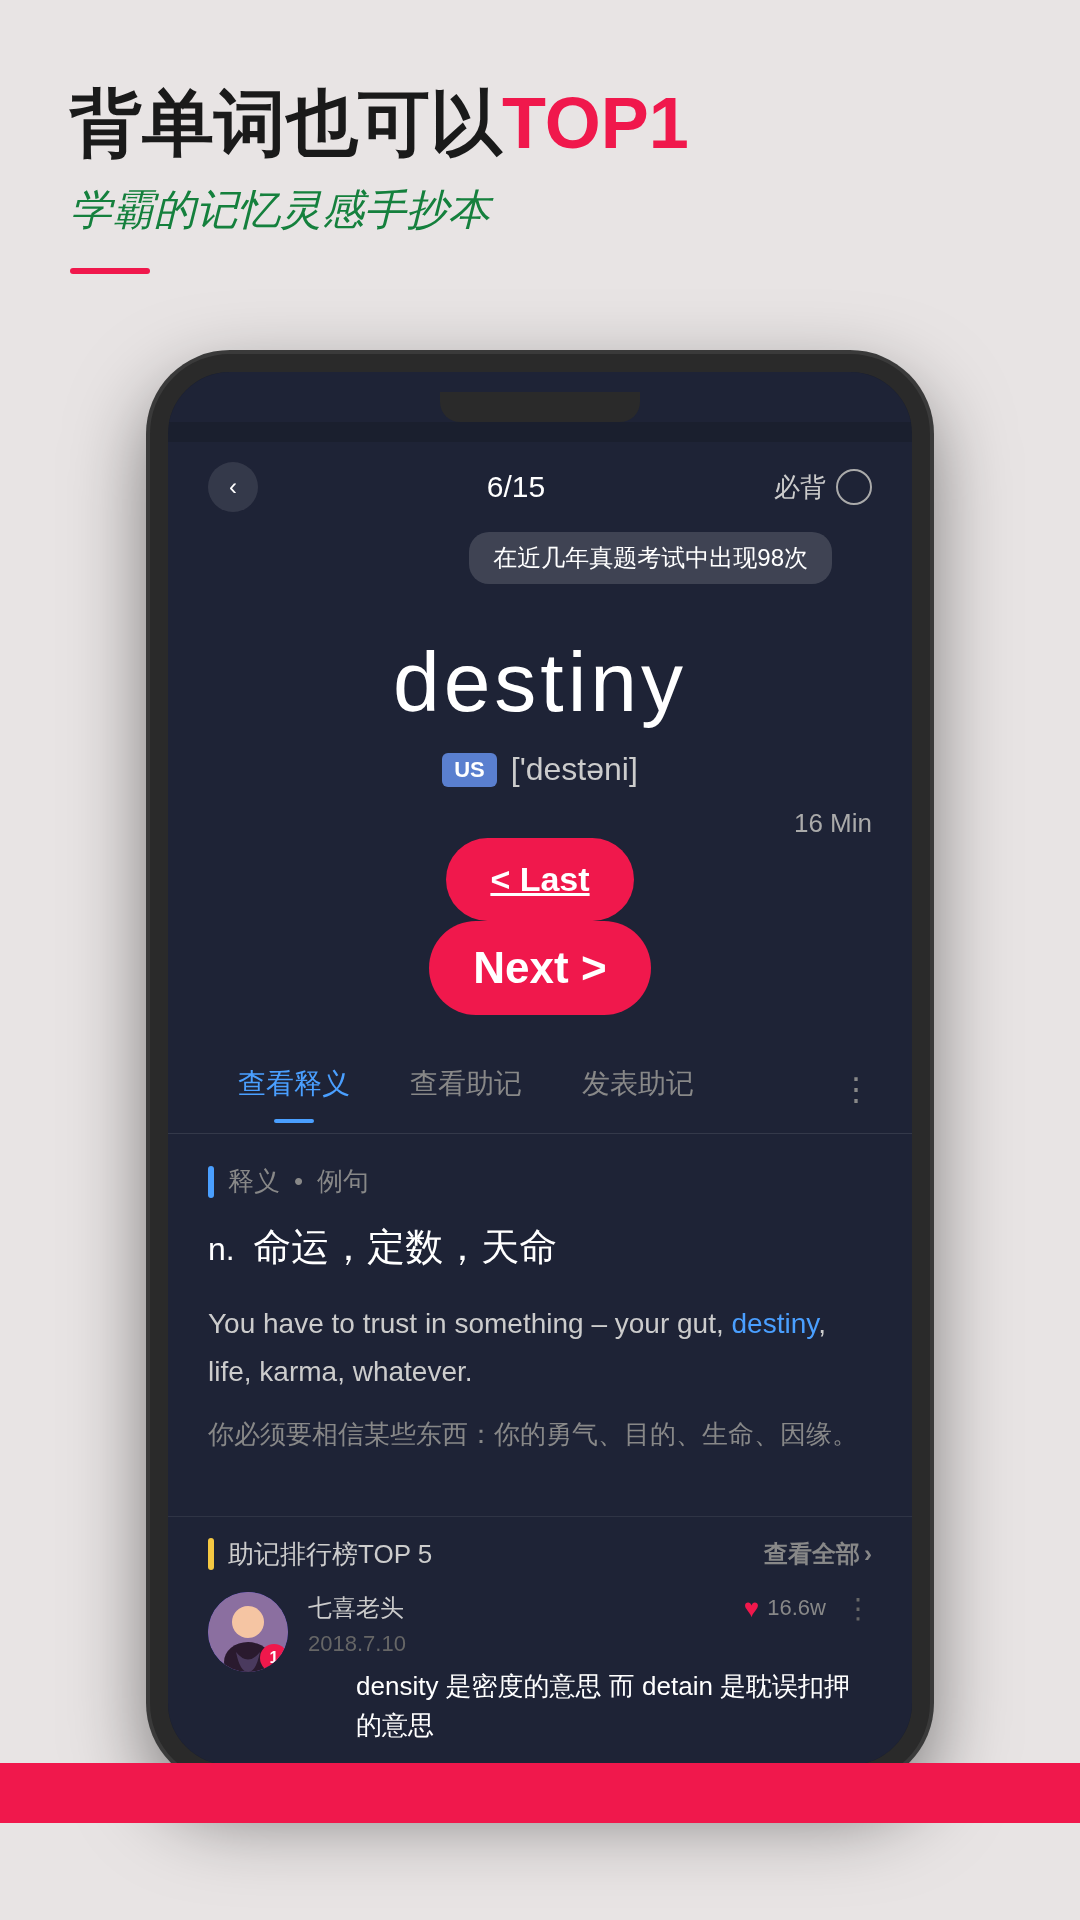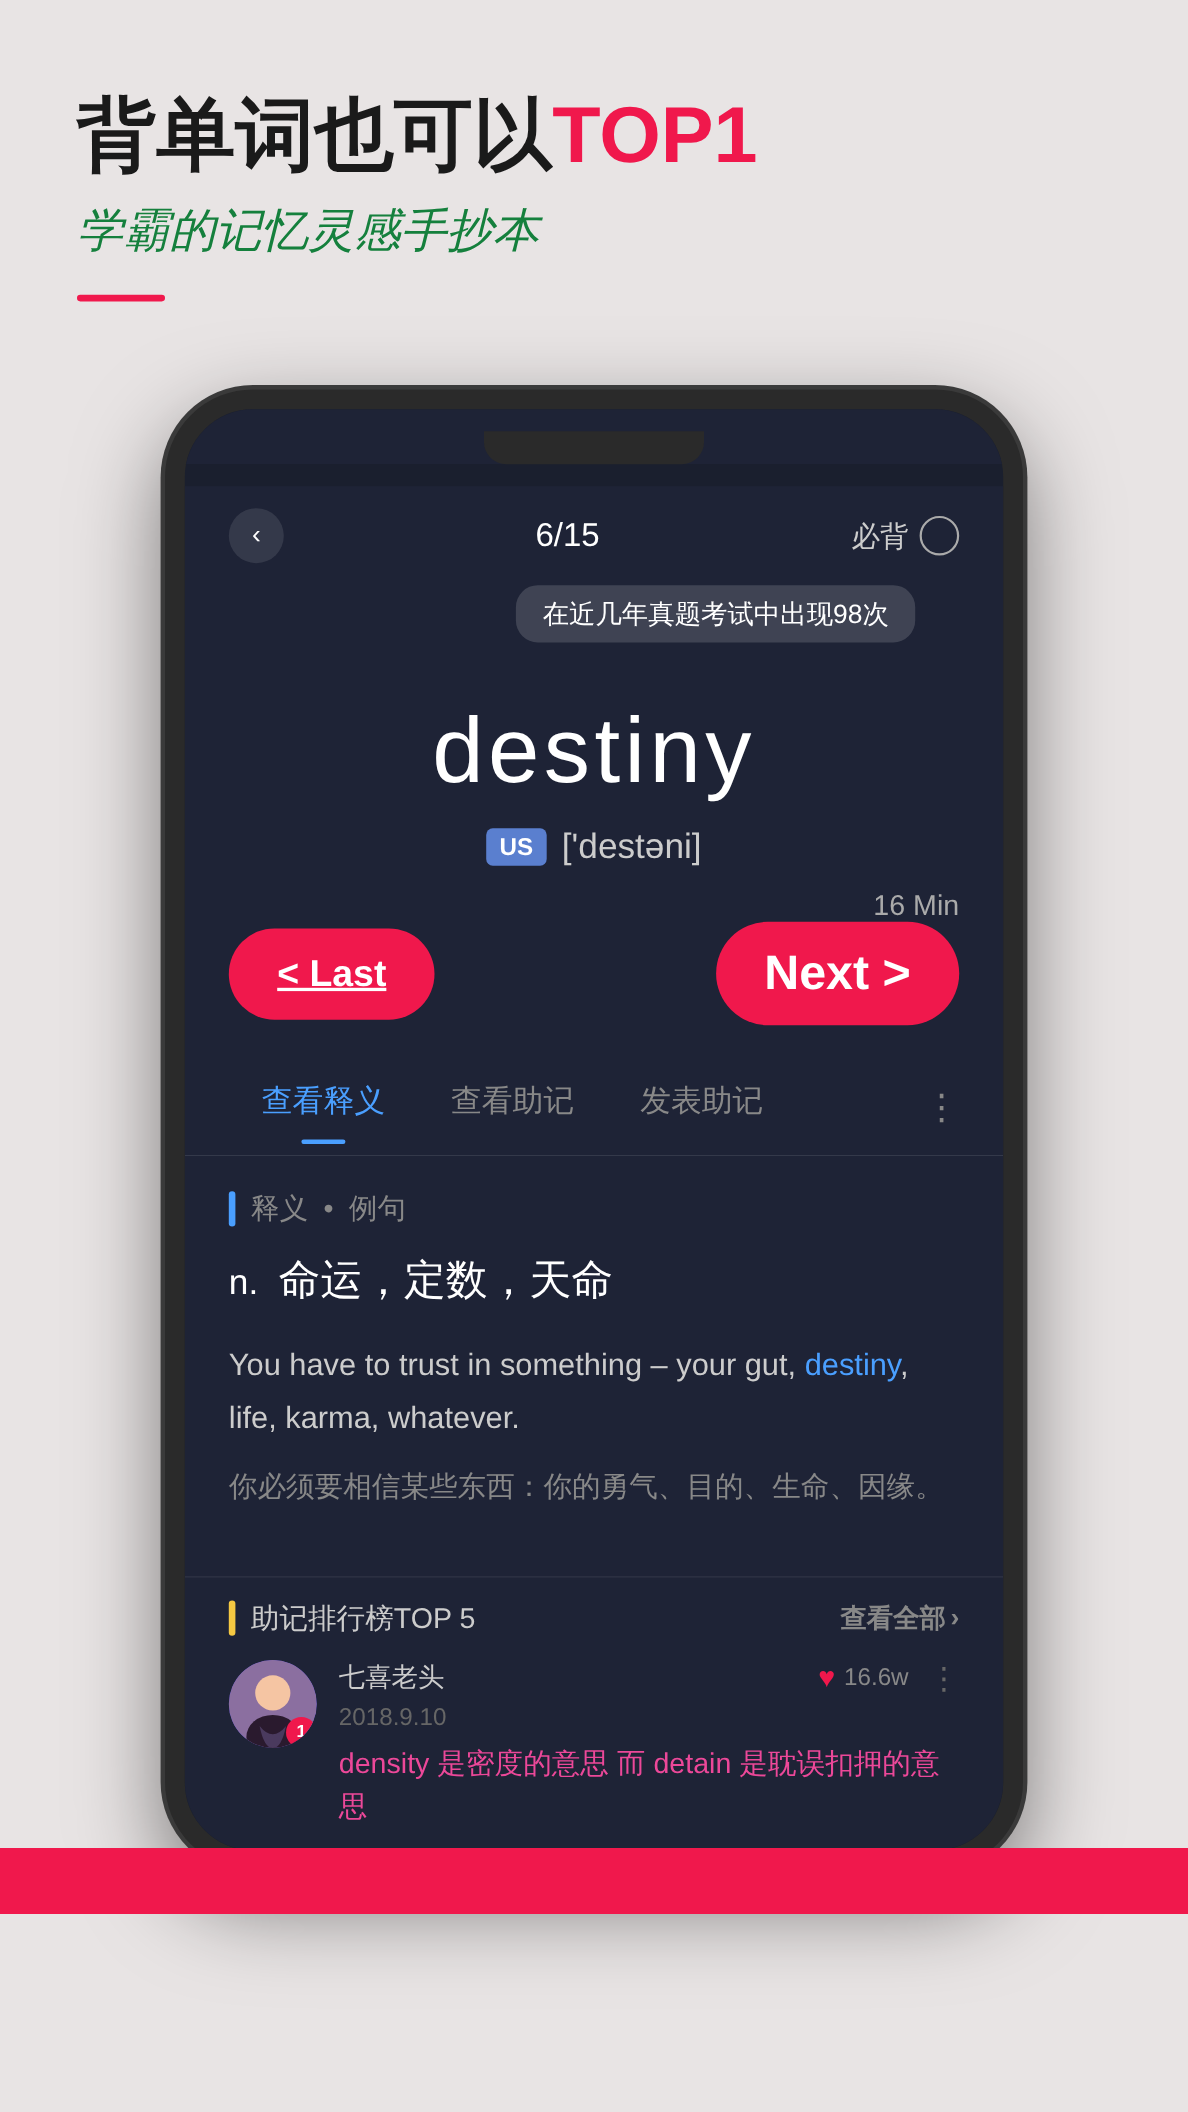--- a/index.html
+++ b/index.html
@@ -165,20 +165,21 @@
       font-size: 32px;
     }
 
     
     .word-actions {
       display: flex;
       align-items: center;
       justify-content: space-between;
       padding: 30px 40px;
       position: relative;
+      flex-direction: column;
     }
     .time-indicator {
       position: absolute;
       right: 40px;
       top: 0;
       color: #aaa;
       font-size: 26px;
     }
     .btn-last {
       background: #f0184c;
@@ -384,23 +385,24 @@
     .heart-icon {
       color: #f0184c;
       font-size: 26px;
     }
     .comment-date {
       color: #666;
       font-size: 22px;
       margin-bottom: 10px;
     }
     .comment-text {
-      color: #ec4899;
+      color: #ffffff;
       font-size: 26px;
       line-height: 1.5;
+      margin-left: 48px;
     }
     .comment-more {
       color: #666;
       font-size: 28px;
       margin-left: 10px;
       cursor: pointer;
     }
   </style>
 </head>
 <body>
@@ -508,21 +510,21 @@
           </div>
           <div class="comment-content">
             <div class="comment-header">
               <span class="commenter-name">七喜老头</span>
               <div class="comment-likes">
                 <span class="heart-icon">♥</span>
                 <span>16.6w</span>
                 <span class="comment-more">⋮</span>
               </div>
             </div>
-            <div class="comment-date">2018.9.10</div>
+            <div class="comment-date">2018.7.10</div>
             <div class="comment-text">density 是密度的意思 而 detain 是耽误扣押的意思</div>
           </div>
         </div>
       </div>
 
     </div>
   </div>
 </div>
 
 <div style="background:#f0184c; height:60px; margin-top:-20px; position:relative; z-index:0;"></div>

